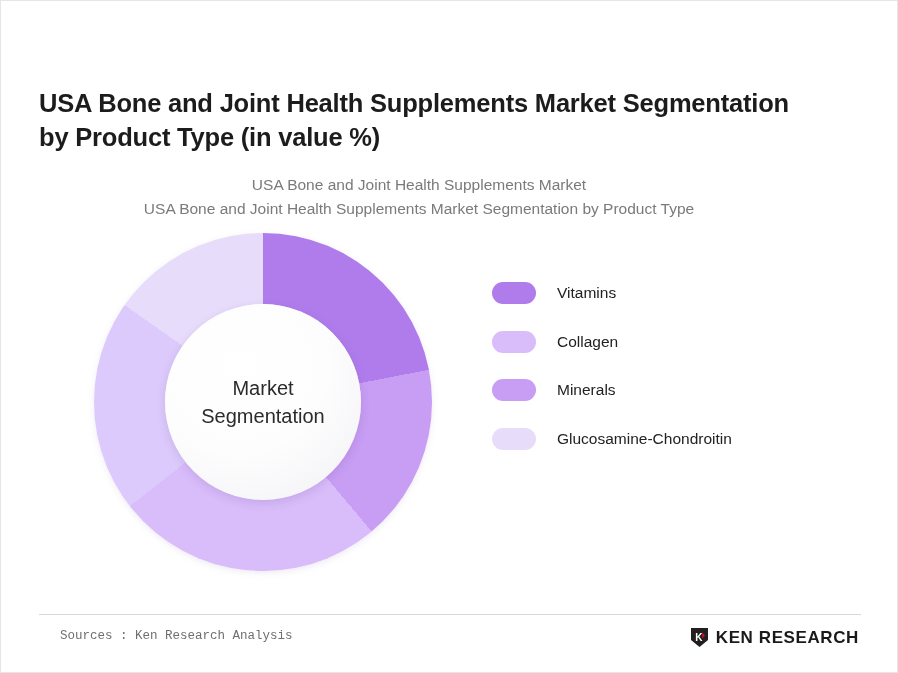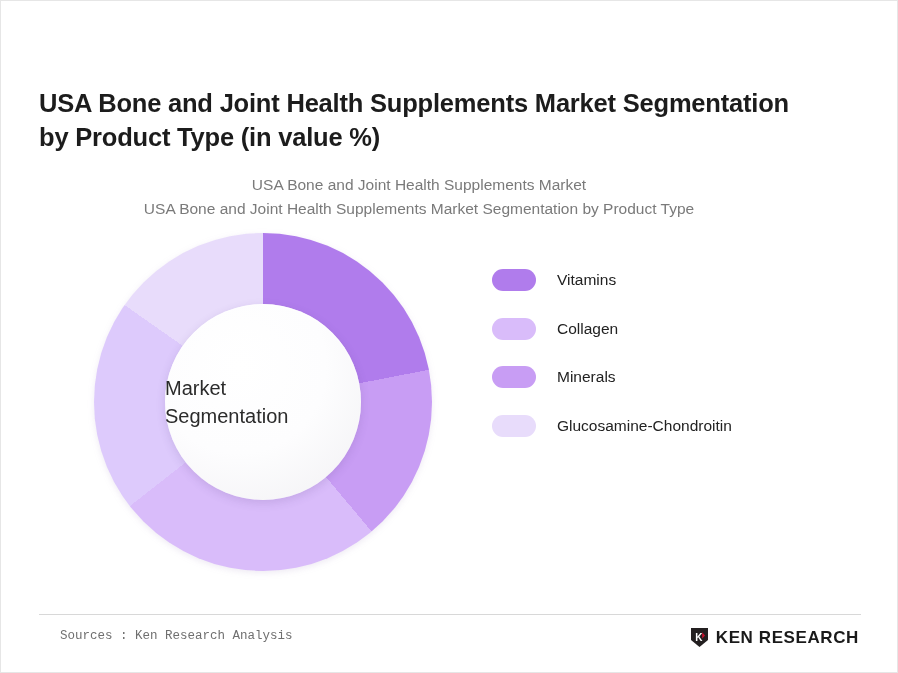--- a/index.html
+++ b/index.html
@@ -78,35 +78,35 @@
     width: 196px;
     height: 196px;
     margin-left: -98px;
     margin-top: -98px;
     border-radius: 50%;
     background: radial-gradient(circle at 38% 32%, #ffffff 0%, #fdfdfe 48%, #f1f0f3 100%);
     box-shadow: 0 3px 10px rgba(90, 60, 130, 0.16),
                 inset 0 1px 2px rgba(255, 255, 255, 0.9);
     display: flex;
     flex-direction: column;
-    align-items: flex-start;
+    align-items: center;
     justify-content: center;
   }
   .hole-line {
     font-size: 20px;
     line-height: 1.42;
     color: #2b2b2b;
     text-align: center;
   }
 
   
   .legend {
     position: absolute;
     left: 491px;
-    top: 37px;
+    top: 50px;
     width: 360px;
   }
   .legend-item {
     display: flex;
     align-items: center;
     height: 48.5px;
   }
   .swatch {
     width: 44px;
     height: 22px;

